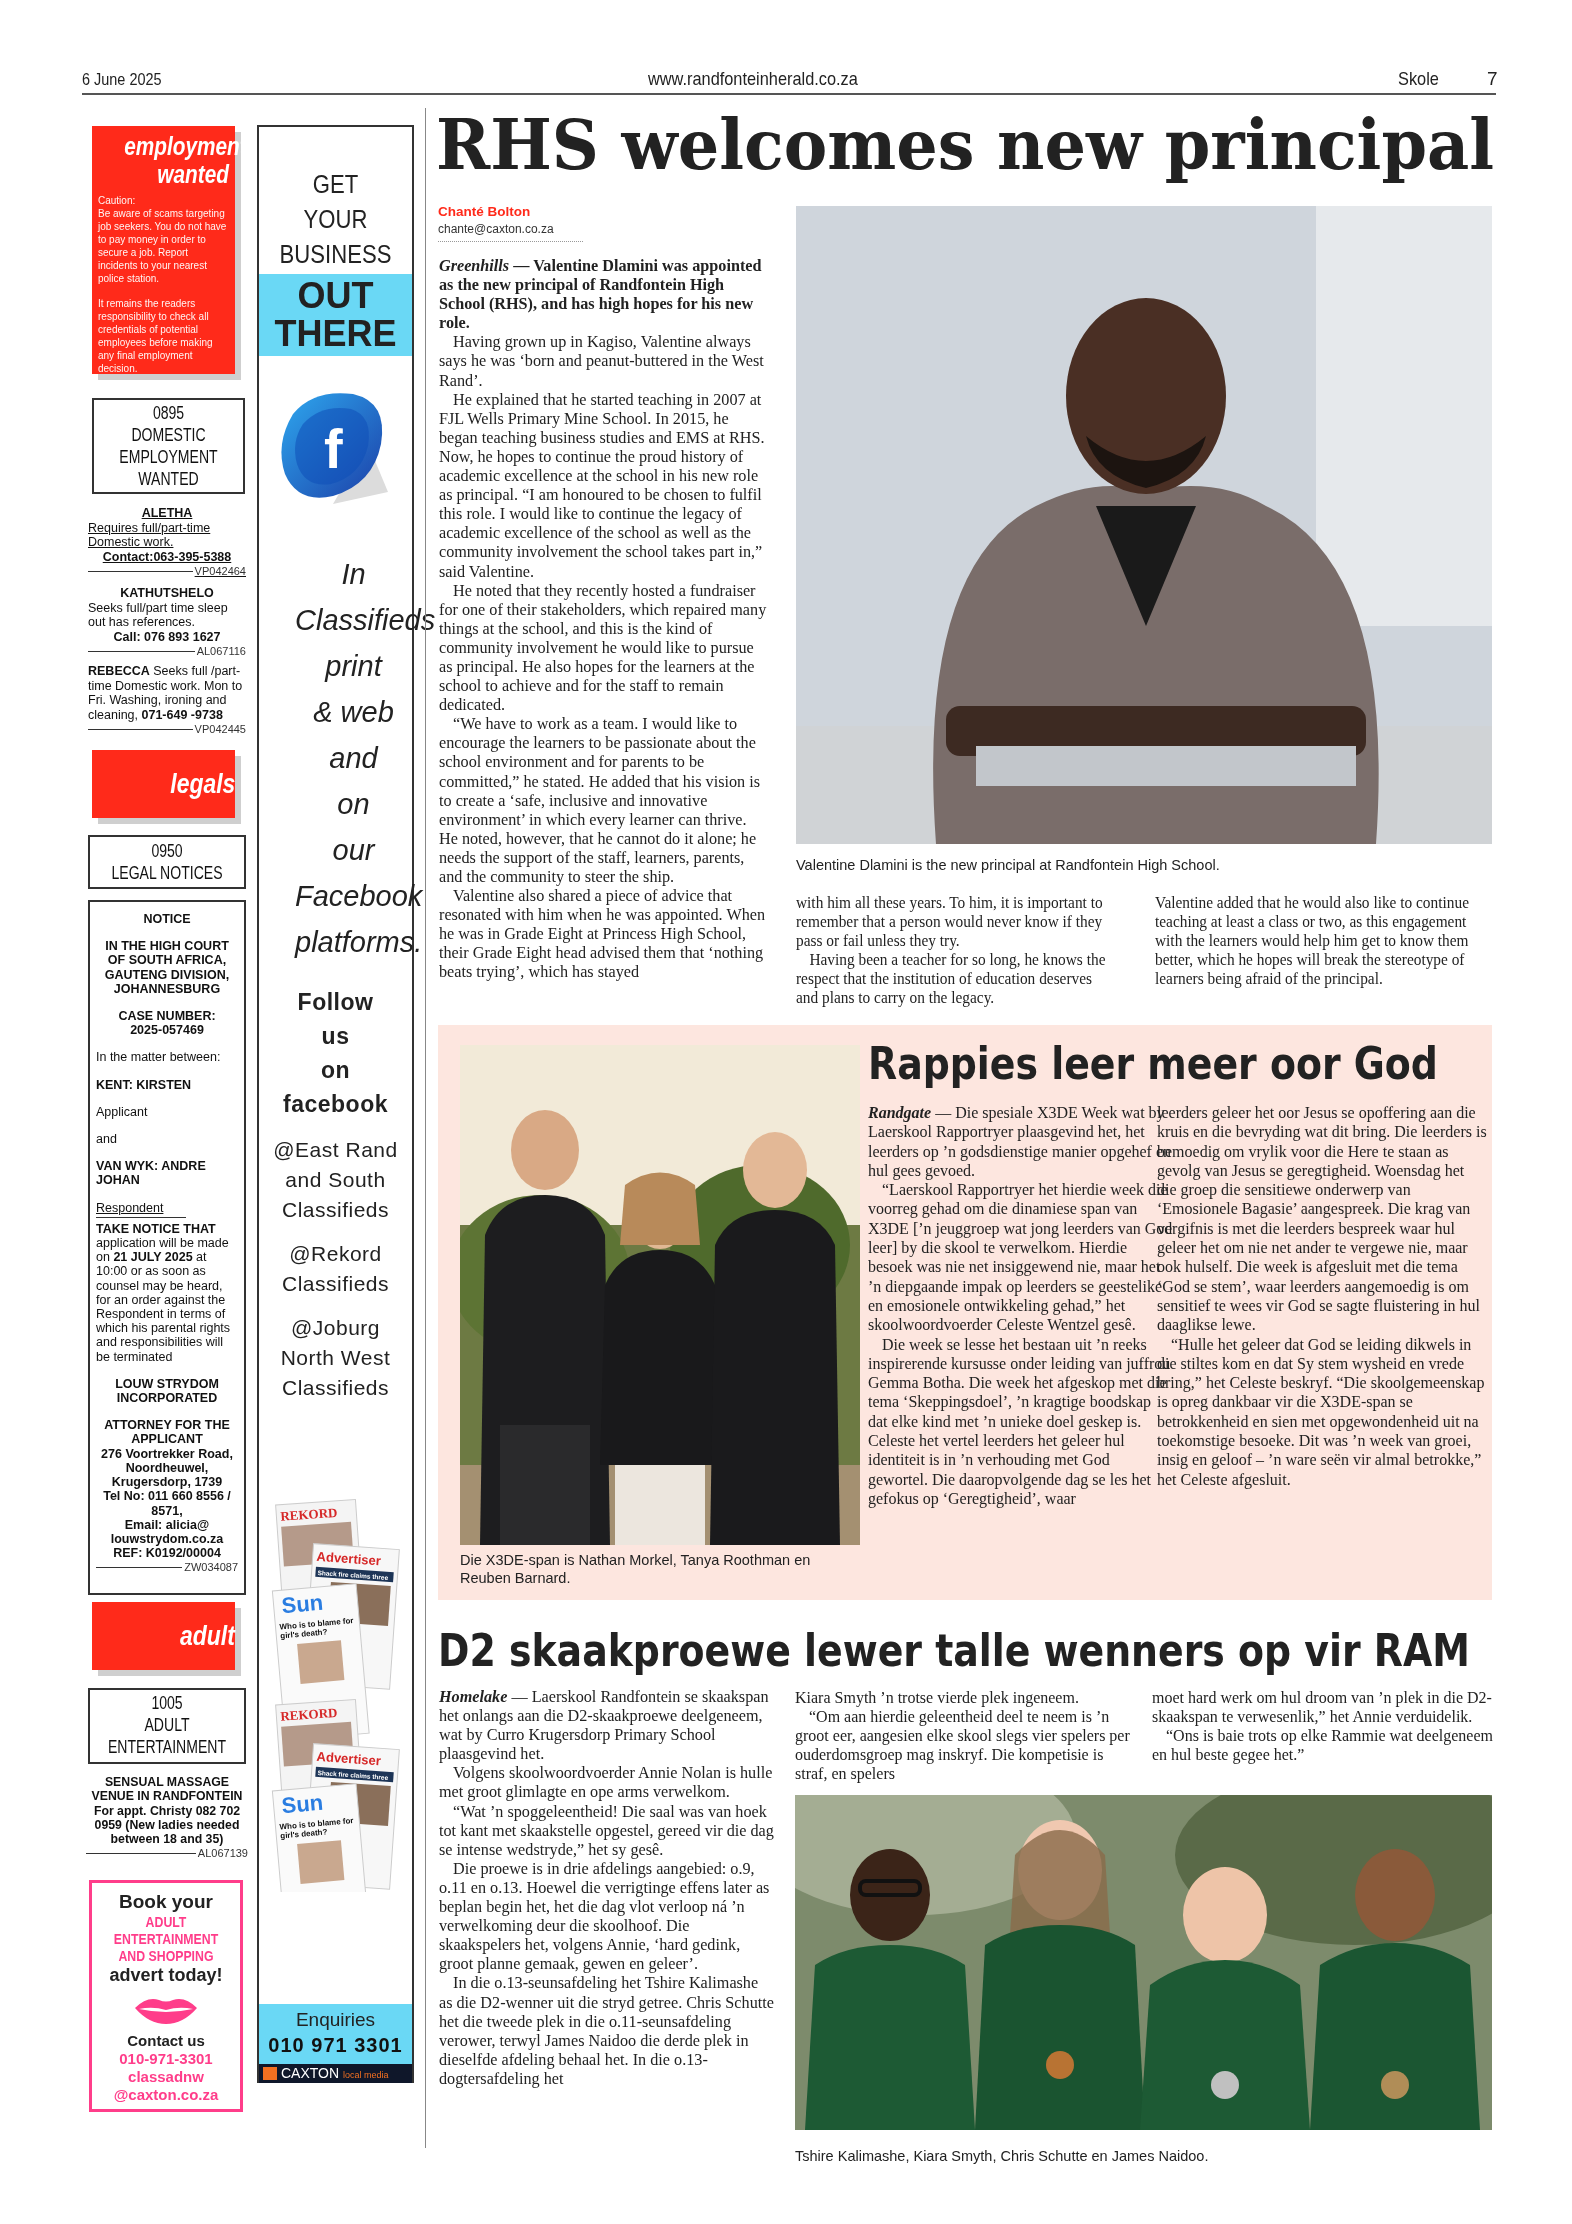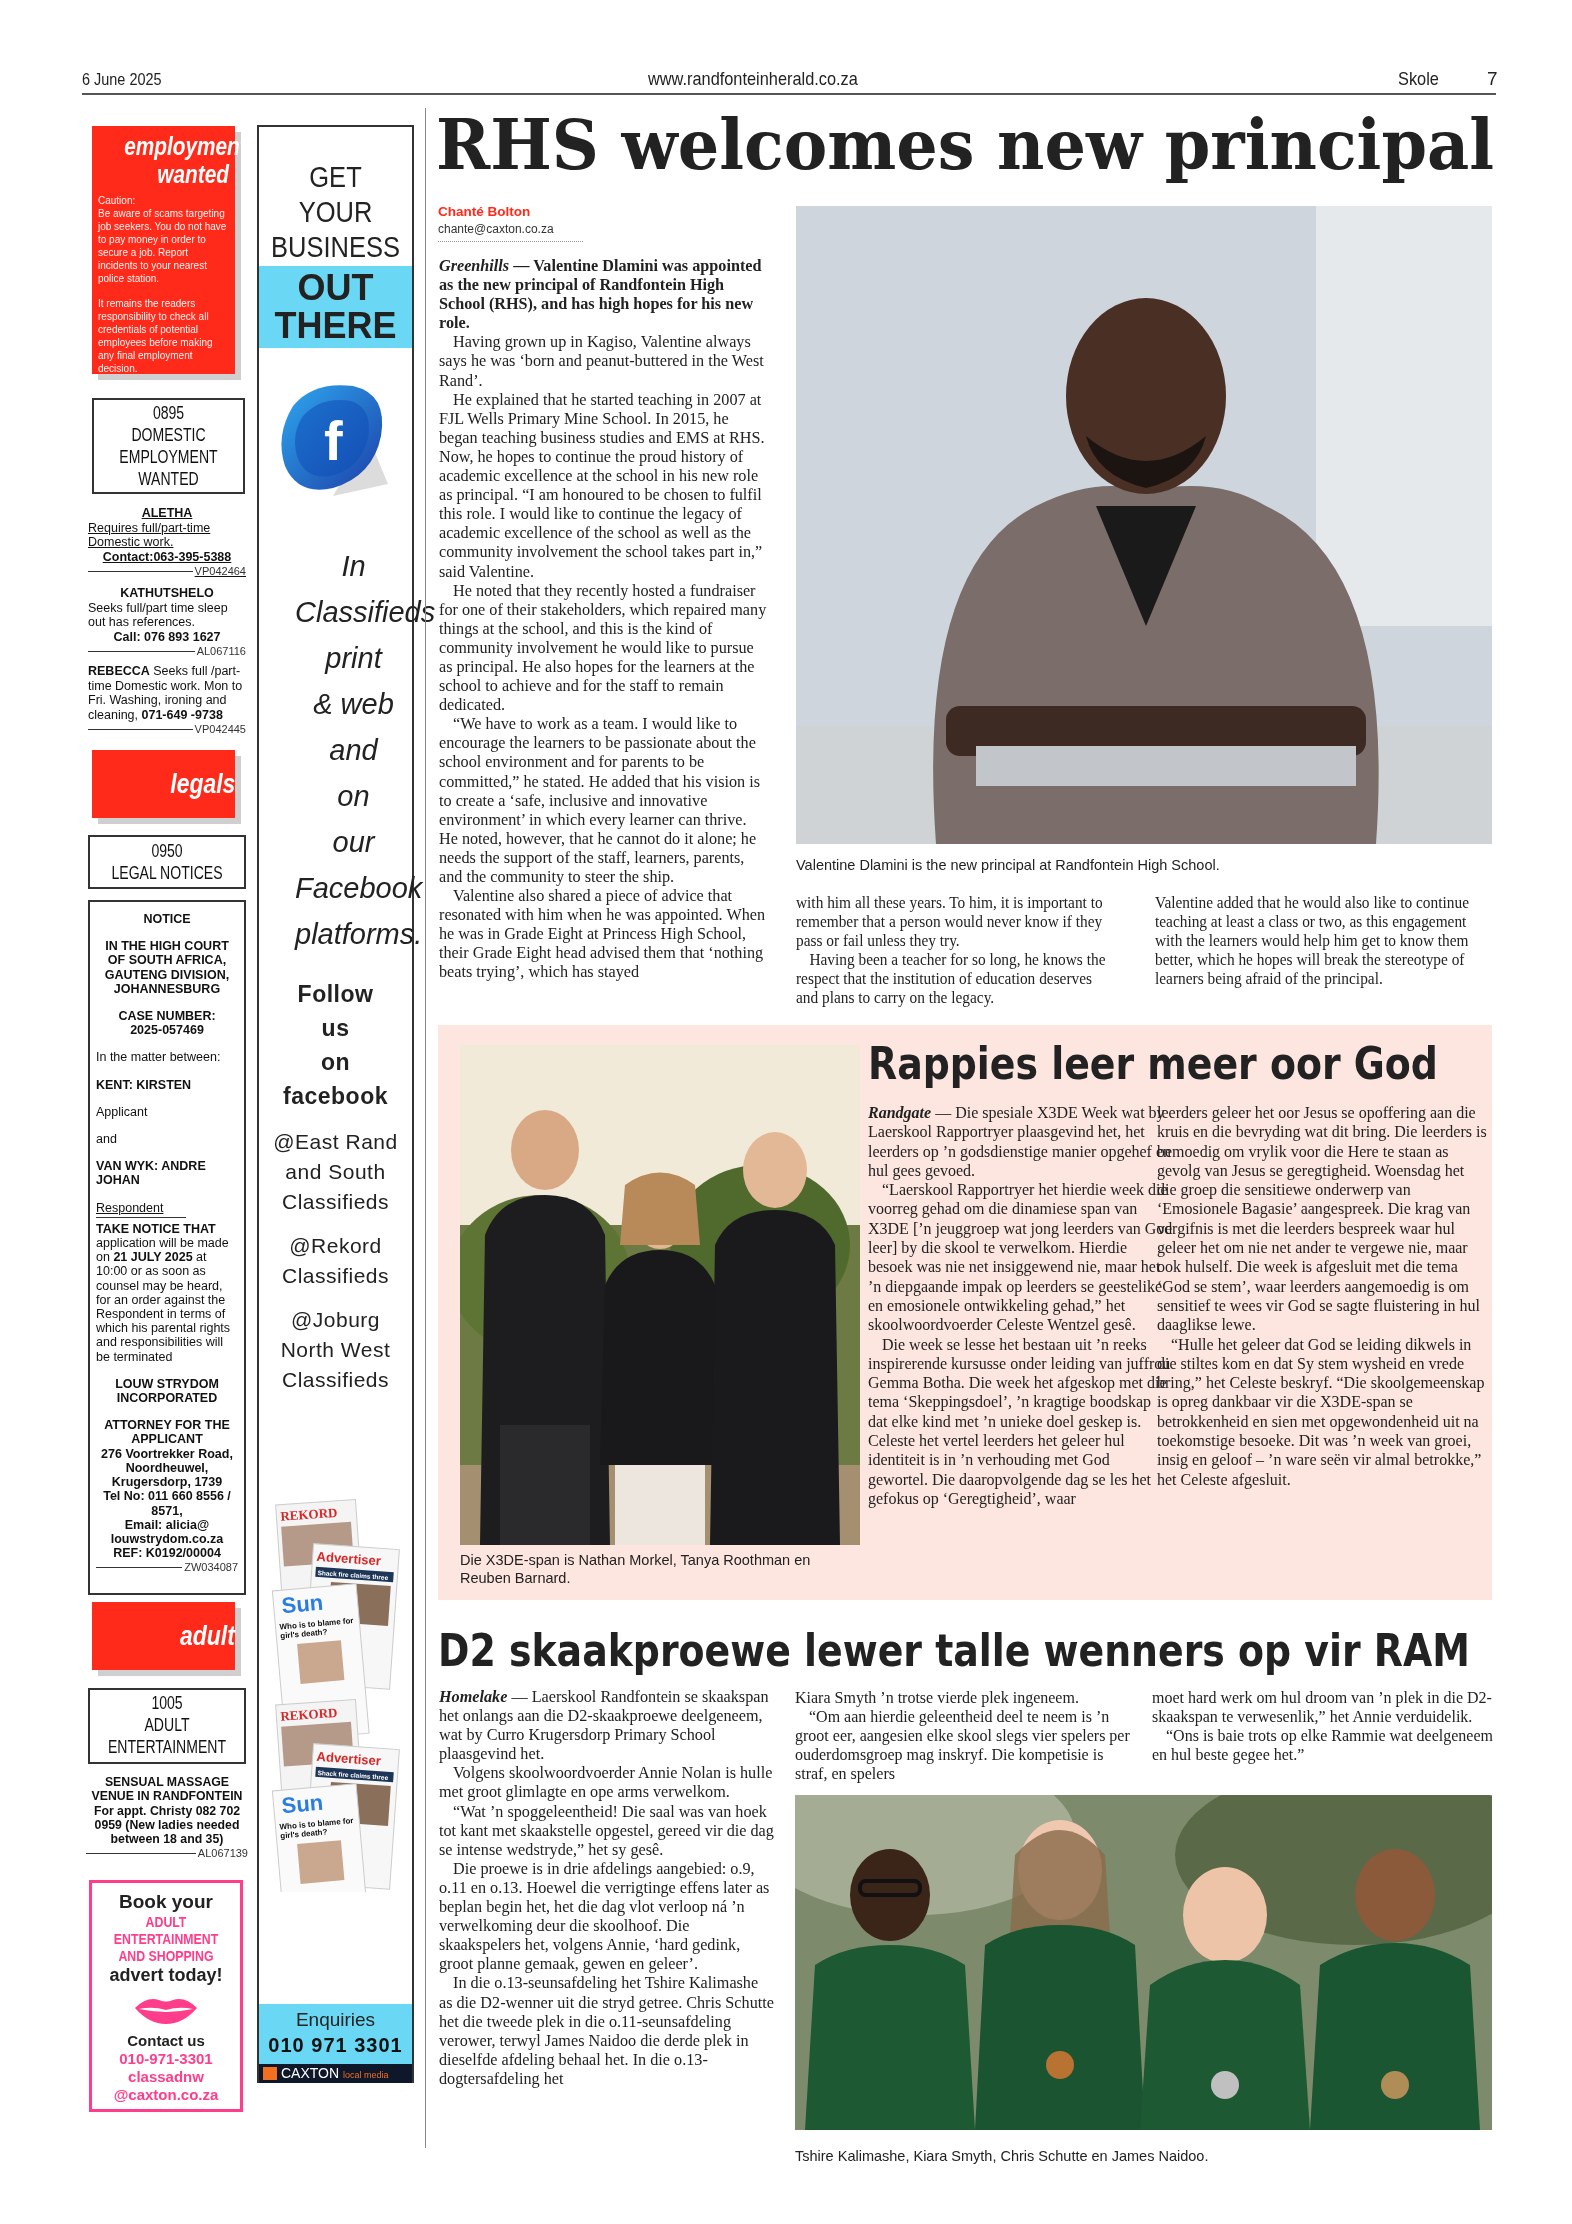--- a/index.html
+++ b/index.html
@@ -37,21 +37,21 @@
   .legal-box .c { text-align: center; font-weight: bold; }
   .legal-box p { margin-bottom: 13px; }
 
   .pink-box { border: 3px solid #ff3d8a; text-align: center; padding: 8px 4px; }
   .pink-box .bk { font-weight: bold; font-size: 19px; color: #222; line-height: 22px; }
   .pink-box .pk { color: #ff3d8a; font-size: 15px; line-height: 17px; font-weight: bold; transform: scaleX(0.82); }
   .pink-box .pk2 { color: #ff3d8a; font-weight: bold; font-size: 15px; line-height: 18px; }
 
   
   .ad-col { left: 257px; top: 125px; width: 157px; height: 1958px; border: 2px solid #333; background: #fff; }
-  .ad-get { text-align: center; font-size: 30px; line-height: 35px; color: #222; margin-top: 32px; }
+  .ad-get { text-align: center; font-size: 26px; line-height: 35px; color: #222; margin-top: 40px; }
   .ad-get span { display: block; transform: scaleX(0.85); }
   .ad-out { background: #6ad8f5; text-align: center; font-weight: bold; font-size: 36px; line-height: 38px; color: #222; padding: 3px 0; margin-top: 2px; }
   .ad-fb { margin: 28px auto 0; width: 125px; height: 125px; position: relative; }
   .ad-italic { text-align: center; font-style: italic; font-size: 29px; line-height: 46px; color: #222; margin-top: 42px; margin-left: 36px; }
   .ad-follow { text-align: center; font-weight: bold; font-size: 23px; line-height: 34px; color: #222; margin-top: 20px; letter-spacing: 0.5px; }
   .ad-handle { text-align: center; font-size: 21px; line-height: 30px; color: #222; margin-top: 14px; letter-spacing: 0.5px; }
   .ad-papers { position: absolute; left: 12px; top: 1365px; width: 132px; height: 400px; }
   .ad-enq { position: absolute; left: 0; top: 1877px; width: 100%; height: 60px; background: #6ad8f5; text-align: center; }
   .ad-enq .e1 { font-size: 19px; line-height: 24px; color: #222; padding-top: 4px; }
   .ad-enq .e2 { font-size: 20px; font-weight: bold; line-height: 26px; color: #111; letter-spacing: 1px; }

